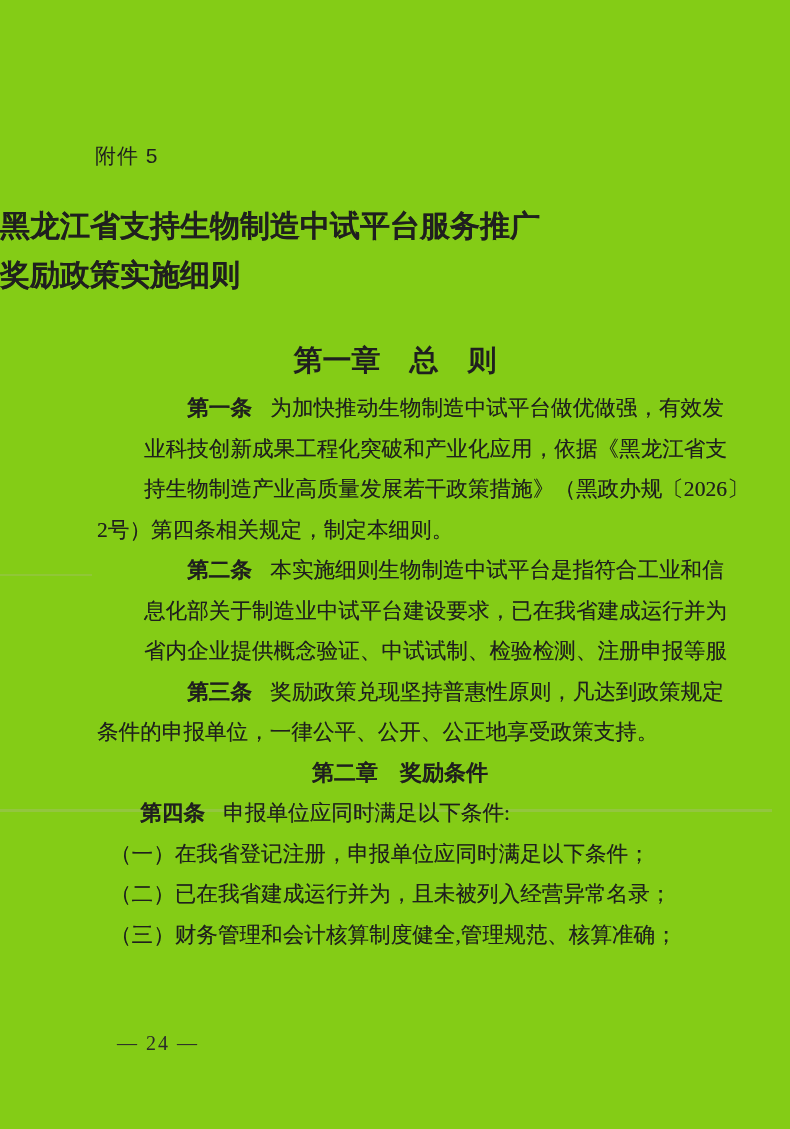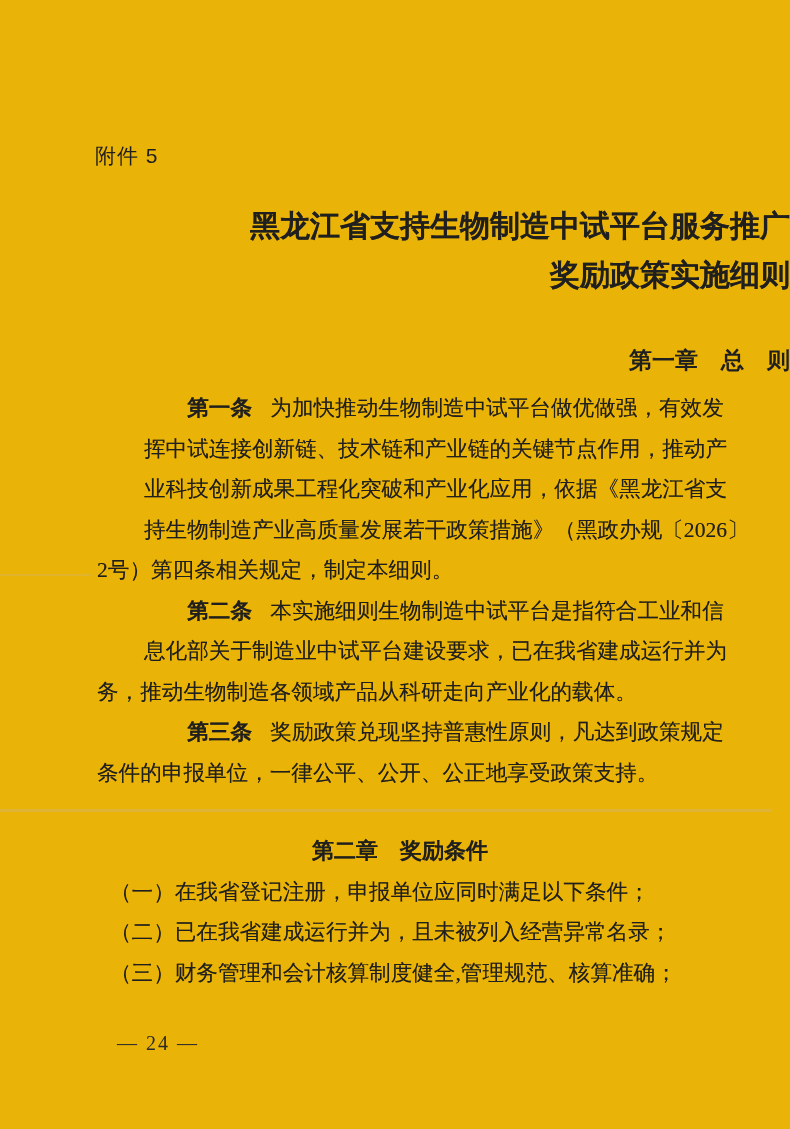--- a/index.html
+++ b/index.html
@@ -1,52 +1,52 @@
 <!DOCTYPE html>
 <html><head>
 <meta charset="utf-8">
 <style>
   html, body { margin: 0; padding: 0; background: #ffffff; }
   .page {
     position: relative;
     width: 790px;
     height: 1129px;
-    background: #eab308;
+    background: #84cc16;
     overflow: hidden;
     color: #1f1f1f;
     font-family: "Liberation Serif", "DejaVu Serif", serif;
   }
   .artifact { position: absolute; pointer-events: none; }
   .artifact-1 { top: 809px; left: 0; width: 772px; height: 3px; background: rgba(186,183,174,0.28); }
   .artifact-2 { top: 574px; left: 0; width: 92px; height: 2px; background: rgba(186,183,174,0.22); }
 
   .attachment {
     position: absolute;
     top: 143px; left: 95px;
     font-family: "Liberation Sans", "DejaVu Sans", sans-serif;
     font-size: 21px; line-height: 26px;
     letter-spacing: 1px;
   }
   .doc-title {
     position: absolute;
     top: 202px; left: 0; width: 790px;
-    text-align: right;
+    text-align: left;
     font-weight: 700;
     font-size: 30px;
     line-height: 48.5px;
     font-family: "Liberation Serif", "DejaVu Serif", serif;
     text-shadow: 0 0 0.5px rgba(0,0,0,0.55);
   }
   .chapter-1 {
     position: absolute;
     top: 345px; left: 0; width: 790px;
-    text-align: right;
+    text-align: center;
     font-family: "Liberation Sans", "DejaVu Sans", sans-serif;
     font-weight: 700;
-    font-size: 23px; line-height: 30px;
+    font-size: 29px; line-height: 30px;
   }
   .body-col {
     position: absolute;
     top: 388px; left: 97px; width: 606px;
   }
   .row {
     height: 40.5px;
     line-height: 40.5px;
     font-size: 21.6px;
     text-shadow: 0 0 0.4px rgba(0,0,0,0.45);
@@ -66,21 +66,20 @@
   }
   .lead-gap { display: inline-block; width: 0.85em; }
   .chapter-row {
     text-align: center;
     text-align-last: center;
     text-indent: 0;
     font-family: "Liberation Sans", "DejaVu Sans", sans-serif;
     font-weight: 700;
     font-size: 22px;
     white-space: nowrap;
-    margin-top: 38px;
   }
   .page-number {
     position: absolute;
     top: 1030px; left: 117px;
     font-size: 20px;
     line-height: 26px;
     letter-spacing: 2px;
     color: #2a2a2a;
   }
 </style>
@@ -98,36 +97,36 @@
     <div>黑龙江省支持生物制造中试平台服务推广</div>
     <div>奖励政策实施细则</div>
   </div>
 
   <div class="chapter-1">第一章　总　则</div>
 
   <div class="body-col">
 
     <div class="row fill para-first"><span class="lead">第一条</span><span class="lead-gap"></span><span>为加快推动生物制造中试平台做优做强，有效发</span></div>
 
-    <div class="row fill">挥中试连接创新链、技术链和产业链的关键节点作用，推动产</div>
     <div class="row fill">业科技创新成果工程化突破和产业化应用，依据《黑龙江省支</div>
     <div class="row fill">持生物制造产业高质量发展若干政策措施》（黑政办规〔2026〕</div>
     <div class="row">2号）第四条相关规定，制定本细则。</div>
 
     <div class="row fill para-first"><span class="lead">第二条</span><span class="lead-gap"></span><span>本实施细则生物制造中试平台是指符合工业和信</span></div>
 
     <div class="row fill">息化部关于制造业中试平台建设要求，已在我省建成运行并为</div>
-    <div class="row">务，推动生物制造各领域产品从科研走向产业化的载体。</div>
+    <div class="row fill">省内企业提供概念验证、中试试制、检验检测、注册申报等服</div>
 
     <div class="row fill para-first"><span class="lead">第三条</span><span class="lead-gap"></span><span>奖励政策兑现坚持普惠性原则，凡达到政策规定</span></div>
 
     <div class="row">条件的申报单位，一律公平、公开、公正地享受政策支持。</div>
 
     <div class="row chapter-row">第二章　奖励条件</div>
 
+    <div class="row para-first"><span class="lead">第四条</span><span class="lead-gap"></span><span>申报单位应同时满足以下条件:</span></div>
 
     <div class="row list-item">（一）在我省登记注册，申报单位应同时满足以下条件；</div>
     <div class="row list-item">（二）已在我省建成运行并为，且未被列入经营异常名录；</div>
     <div class="row list-item">（三）财务管理和会计核算制度健全,管理规范、核算准确；</div>
 
   </div>
 
   <div class="page-number">— 24 —</div>
 
 </div>

